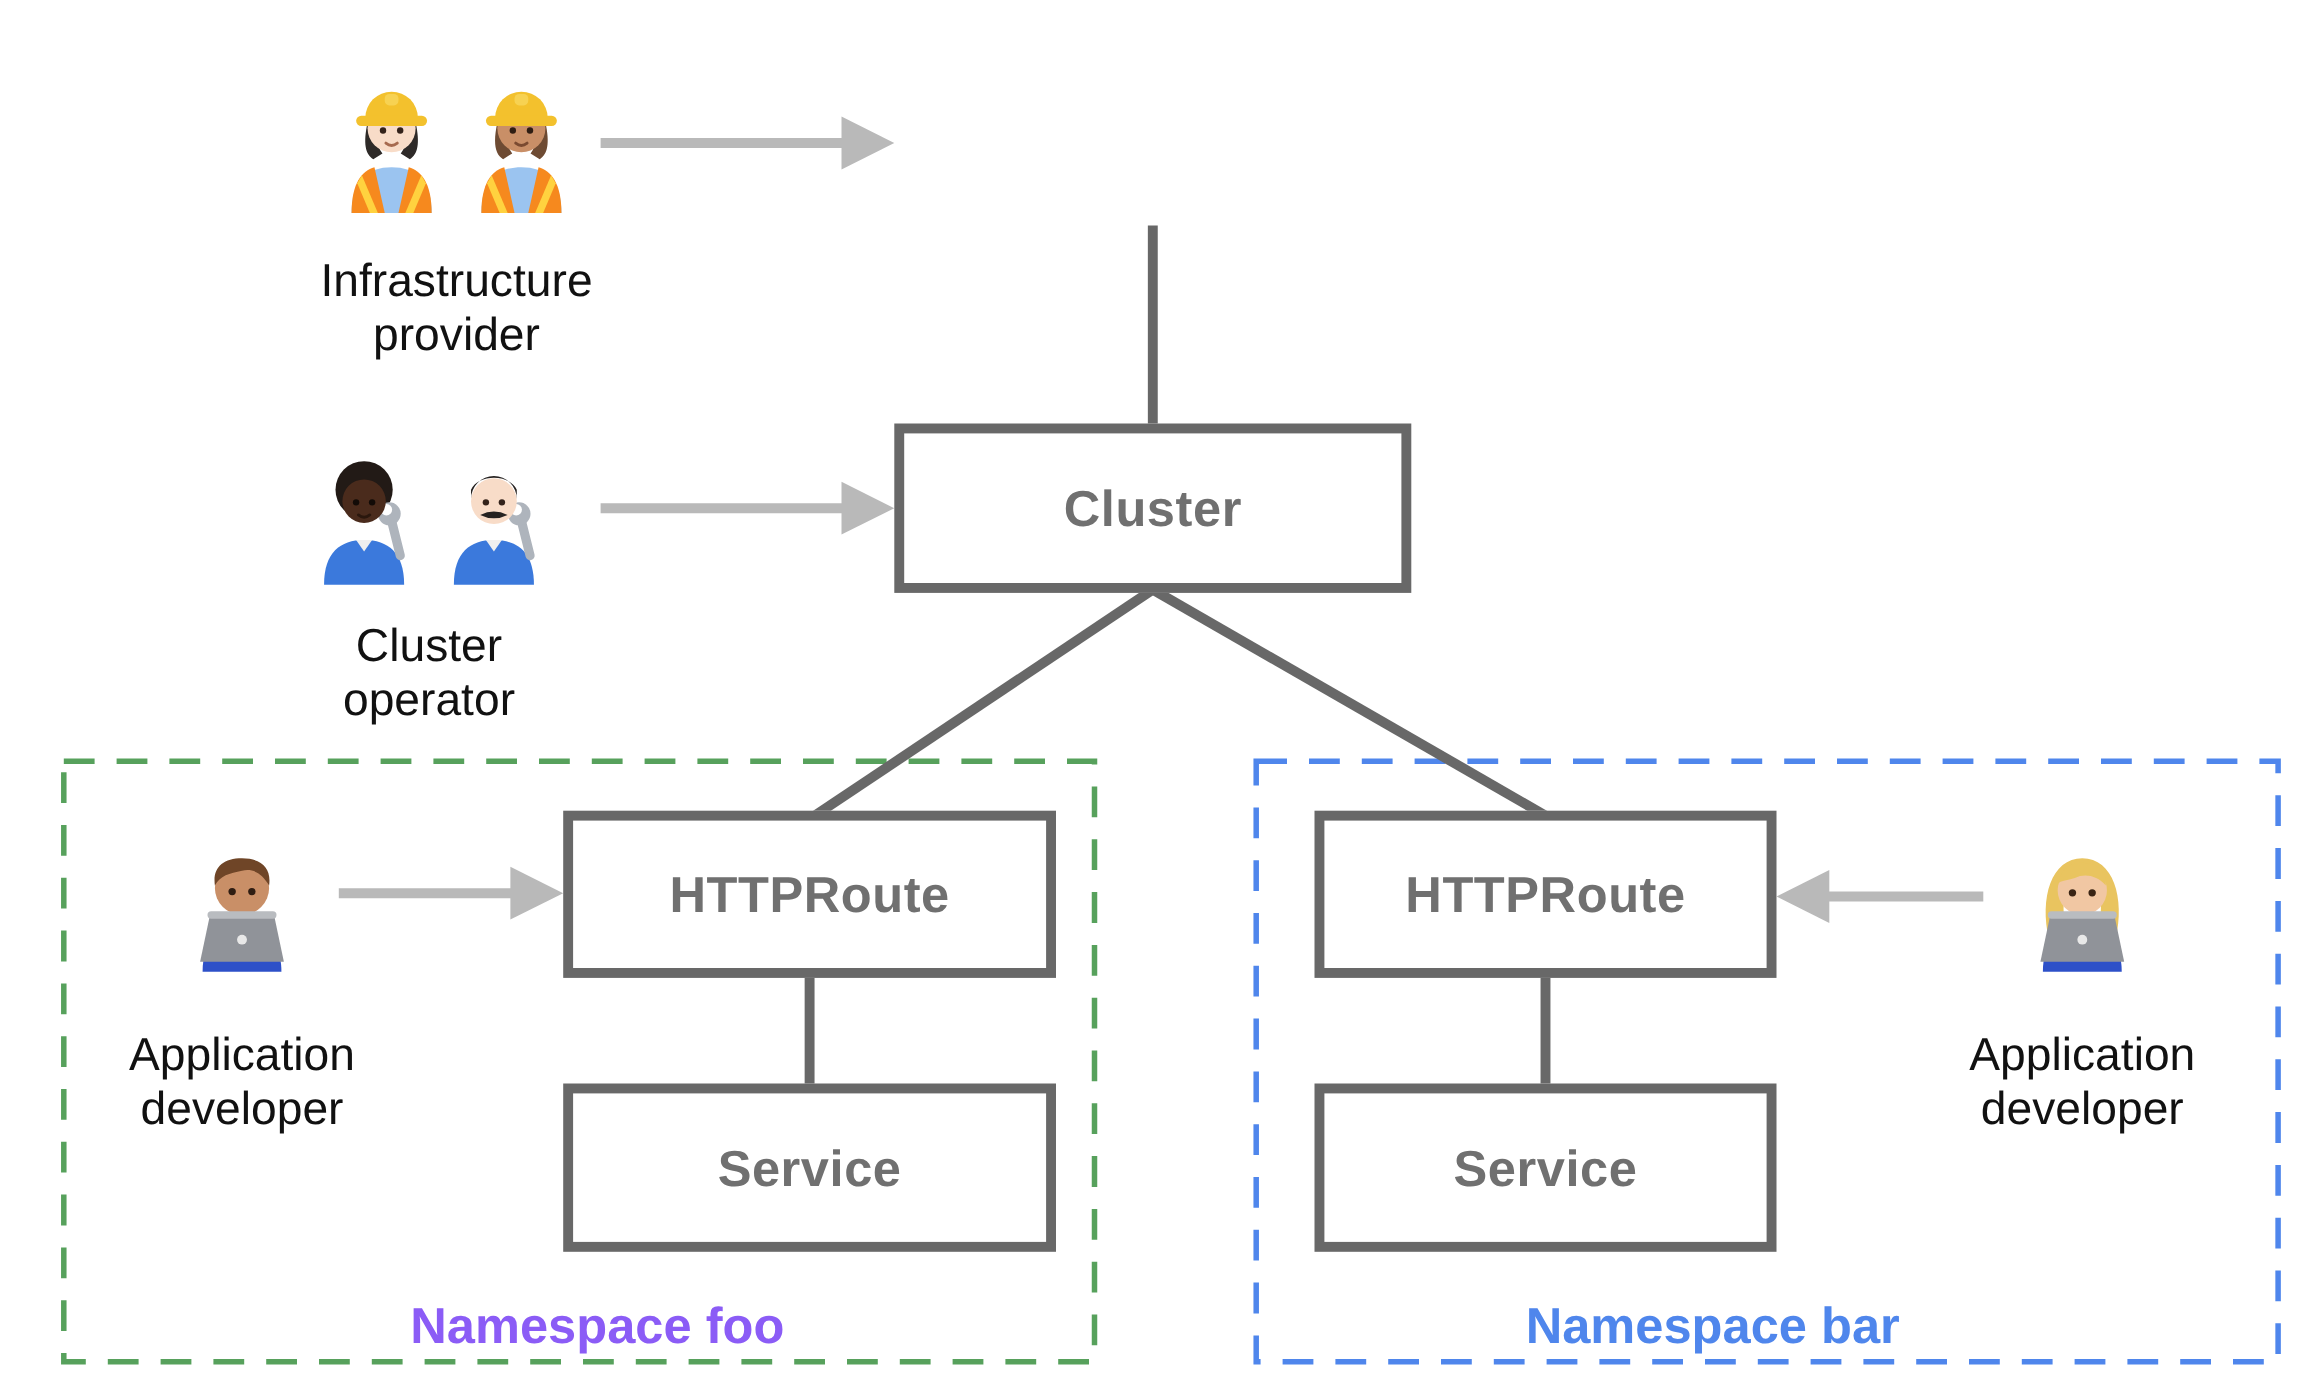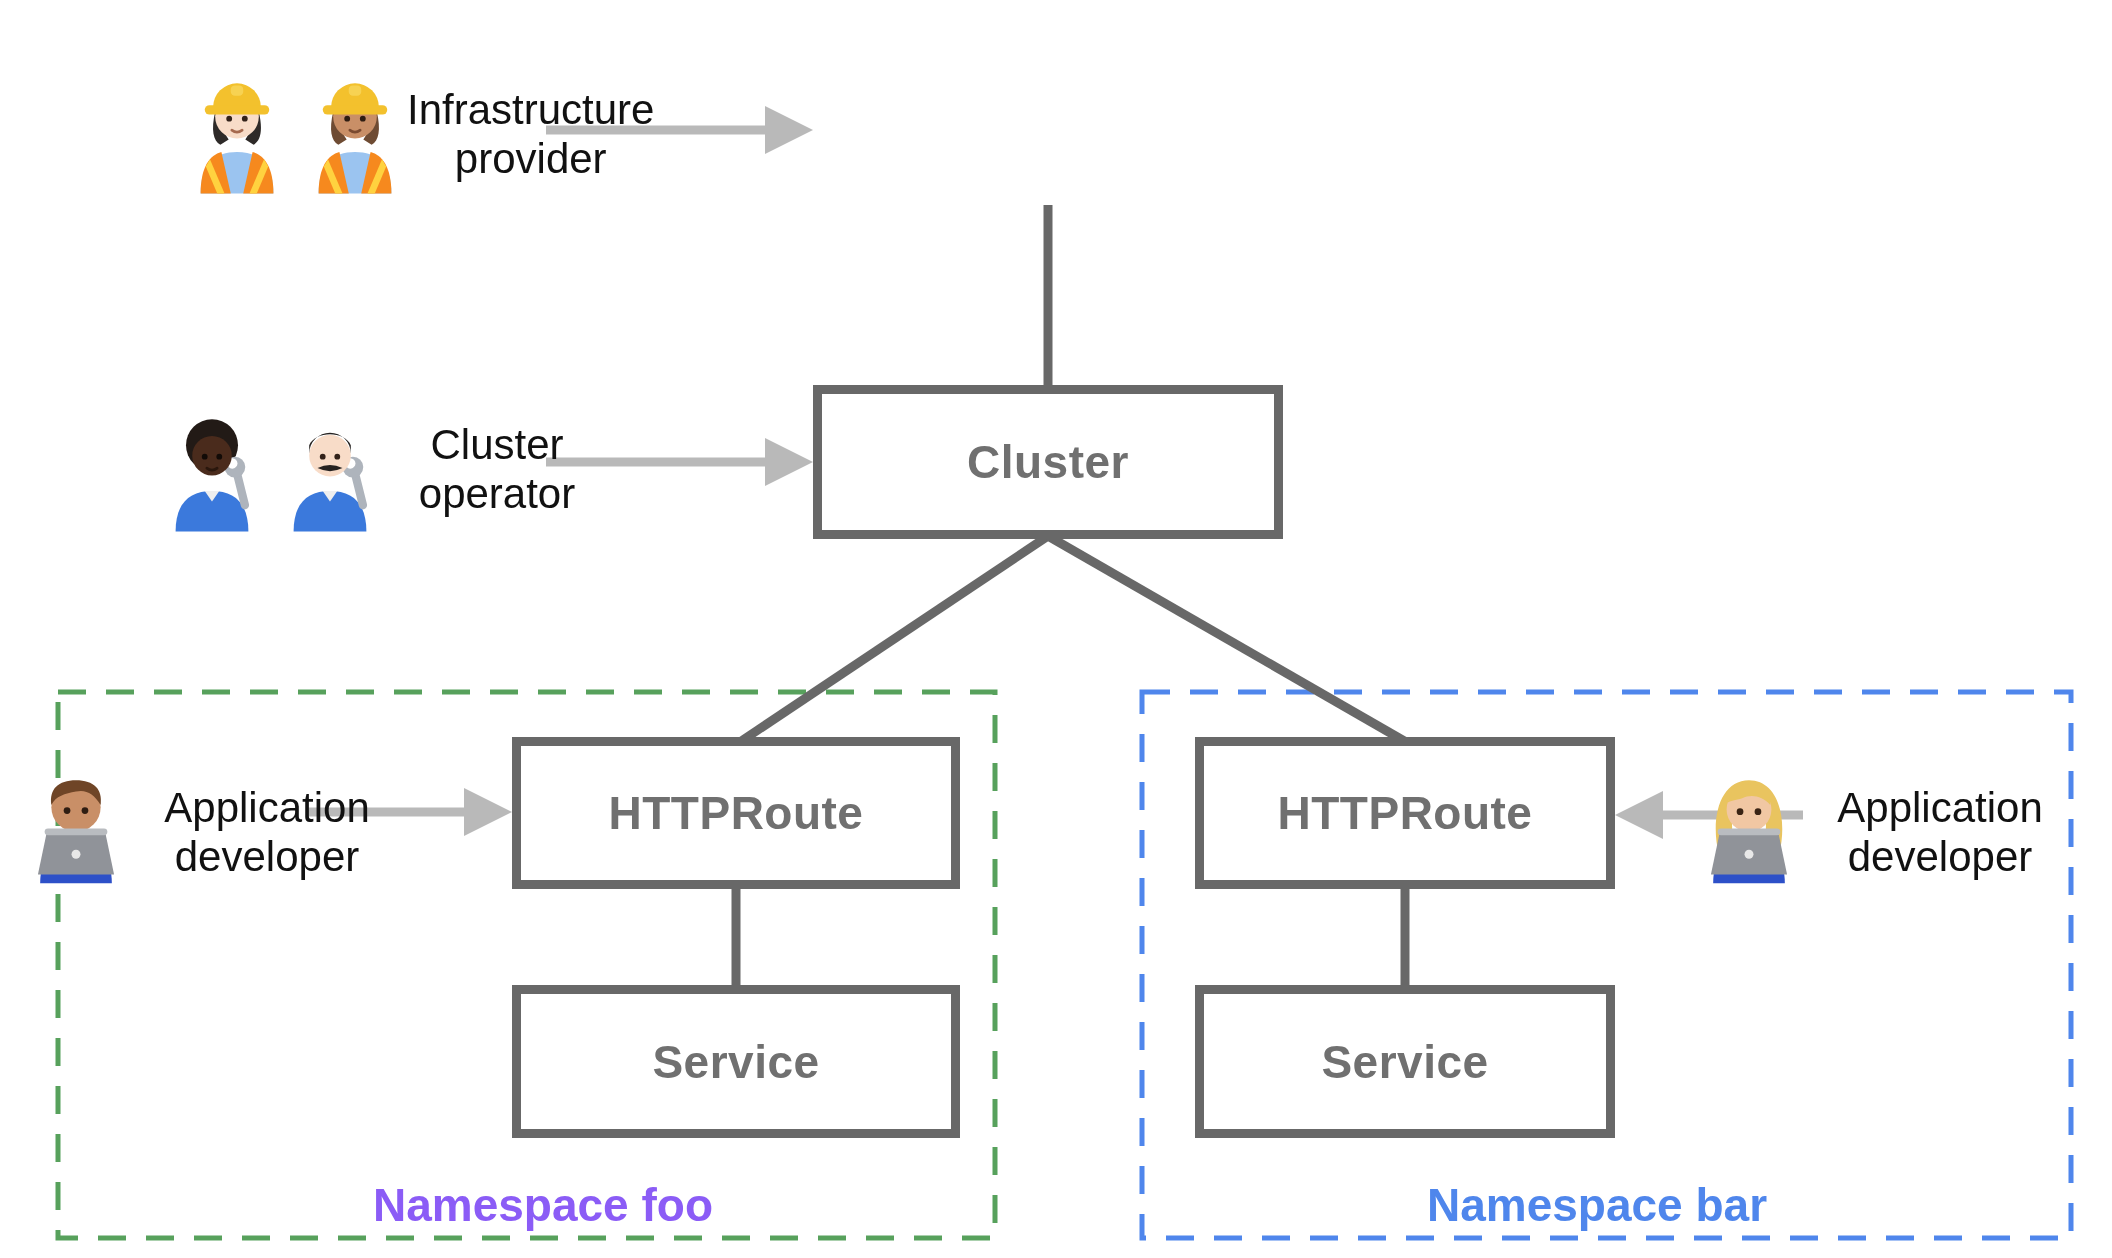--- a/index.html
+++ b/index.html
@@ -14,39 +14,39 @@
     display:flex; align-items:center; justify-content:center;
     font-size:46px; font-weight:bold; color:#707070; letter-spacing:0.5px;
   }
   .node-gatewayclass { left:813px; top:52px;  width:470px; height:157px; }
   .node-gateway      { left:813px; top:385px; width:470px; height:154px; }
   .node-httproute-foo{ left:512px; top:737px; width:448px; height:152px; }
   .node-service-foo  { left:512px; top:985px; width:448px; height:153px; }
   .node-httproute-bar{ left:1195px; top:737px; width:420px; height:152px; }
   .node-service-bar  { left:1195px; top:985px; width:420px; height:153px; }
 
-  .persona { position:absolute; z-index:2; display:flex; align-items:center; }
+  .persona { position:absolute; z-index:2; display:flex; flex-direction:column; align-items:center;gap:19px; }
   .persona .icons { display:flex; gap:14px; align-items:flex-end; }
   .persona .plabel {
     font-size:42px; line-height:1.16; color:#111111; text-align:center; margin-top:16px;
   }
   .persona-infra    { left:185px;  top:58px;  width:460px; }
   .persona-cluster  { left:160px;  top:396px; width:460px; }
   .persona-dev-foo  { left:20px;   top:750px; width:400px; }
   .persona-dev-bar  { left:1693px; top:750px; width:400px; }
   .persona-infra .plabel   { width:310px; }
   .persona-cluster .plabel { width:230px; margin-top:10px; }
   .persona-dev-foo .plabel, .persona-dev-bar .plabel { width:270px; margin-top:18px;text-align:center; }
 
   .ns-label {
     position:absolute; z-index:2; width:440px; text-align:center;
     font-size:46px; font-weight:bold;
   }
   .ns-label-foo { left:323px;  top:1178px; color:#8b5cf6; }
-  .ns-label-bar { left:1377px; top:1178px; color:#4F86EC; }
+  .ns-label-bar { left:1337px; top:1178px; color:#4F86EC; }
 
   .picon { display:block; }
 </style>
 </head>
 <body>
 
 <div class="stage">
 
   <svg class="connectors" xmlns="http://www.w3.org/2000/svg">
 

